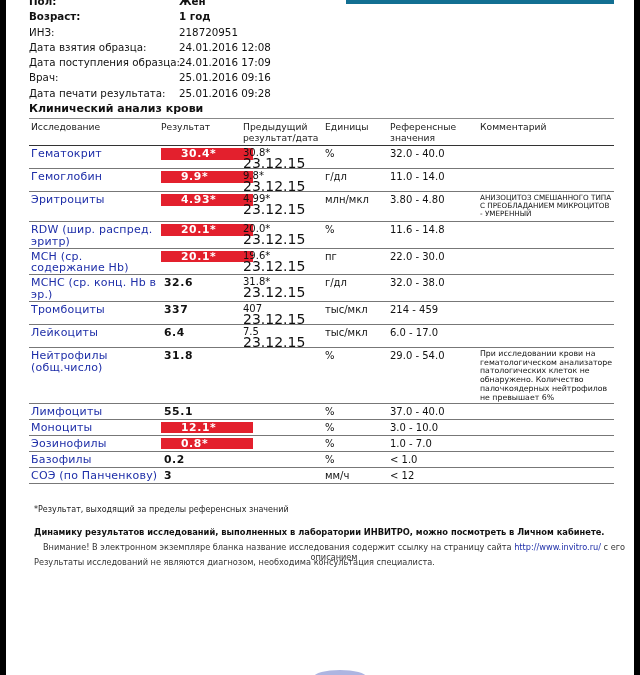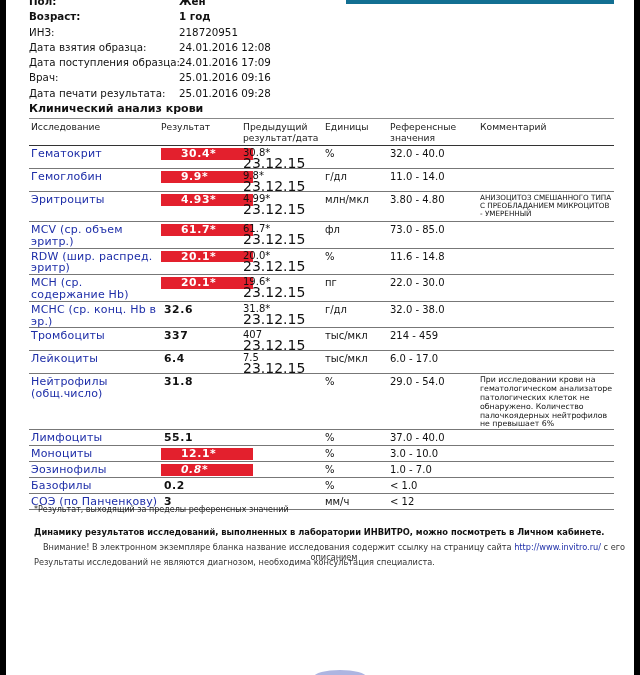--- a/index.html
+++ b/index.html
@@ -138,33 +138,20 @@
           </td>
           <td class="prev">
             <span class="pv">4.99*</span>
             <span class="pd">23.12.15</span>
           </td>
           <td class="unit">млн/мкл</td>
           <td class="ref">3.80 - 4.80</td>
           <td class="comm caps">АНИЗОЦИТОЗ СМЕШАННОГО ТИПА С ПРЕОБЛАДАНИЕМ МИКРОЦИТОВ - УМЕРЕННЫЙ</td>
         </tr>
         <tr class="h2">
-          <td class="test">MCV (ср. объем эритр.)</td>
-          <td class="res">
-            <span class="flag" style="background: rgb(227, 32, 45);">61.7*</span>
-          </td>
-          <td class="prev">
-            <span class="pv">61.7*</span>
-            <span class="pd">23.12.15</span>
-          </td>
-          <td class="unit">фл</td>
-          <td class="ref">73.0 - 85.0</td>
-          <td class="comm"></td>
-        </tr>
-        <tr class="h2">
           <td class="test">RDW (шир. распред. эритр)</td>
           <td class="res">
             <span class="flag" style="background: rgb(227, 32, 45);">20.1*</span>
           </td>
           <td class="prev">
             <span class="pv">20.0*</span>
             <span class="pd">23.12.15</span>
           </td>
           <td class="unit">%</td>
           <td class="ref">11.6 - 14.8</td>
@@ -257,21 +244,21 @@
             <span class="pv"></span>
             <span class="pd"></span>
           </td>
           <td class="unit">%</td>
           <td class="ref">3.0 - 10.0</td>
           <td class="comm"></td>
         </tr>
         <tr class="h1">
           <td class="test">Эозинофилы</td>
           <td class="res">
-            <span class="flag" style="background: rgb(227, 32, 45); font-style: italic;">0.8*</span>
+            <span class="flag" style="background: rgb(227, 32, 45);">0.8*</span>
           </td>
           <td class="prev">
             <span class="pv"></span>
             <span class="pd"></span>
           </td>
           <td class="unit">%</td>
           <td class="ref">1.0 - 7.0</td>
           <td class="comm"></td>
         </tr>
         <tr class="h1">

